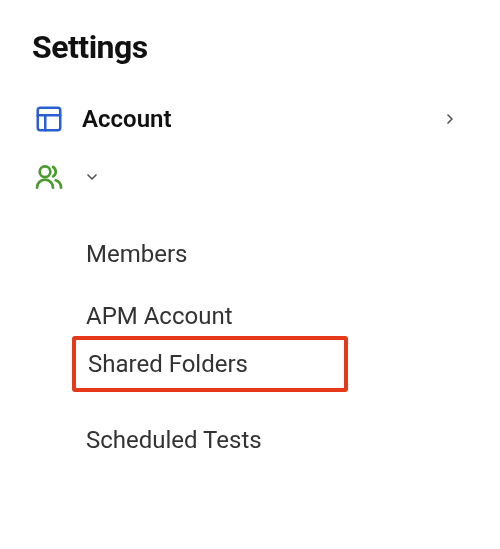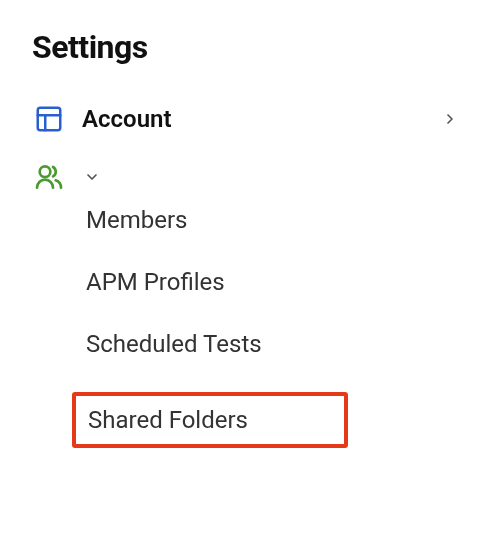--- a/index.html
+++ b/index.html
@@ -45,21 +45,21 @@
     display: flex;
     align-items: center;
     justify-content: center;
     color: #555;
   }
   .sub-list {
     padding-left: 54px;
   }
   .sub-item {
     display: flex;
-    align-items: flex-start;
+    align-items: flex-end;
     height: 62px;
     cursor: pointer;
   }
   .sub-item .sub-label {
     font-size: 24px;
     font-weight: 400;
     color: #333;
   }
   .highlight-box {
     border: 4px solid #e43a1a;
@@ -105,23 +105,23 @@
       <polyline points="6 9 12 15 18 9"></polyline>
     </svg>
   </span>
 </div>
 
 <div class="sub-list">
   <div class="sub-item">
     <span class="sub-label">Members</span>
   </div>
   <div class="sub-item">
-    <span class="sub-label">APM Profiles</span>
-  </div>
-  <div class="sub-item">
-    <span class="sub-label">Scheduled Tests</span>
+    <span class="sub-label">APM Account</span>
   </div>
   <div class="sub-item">
     <span class="highlight-box">
       <span class="sub-label">Shared Folders</span>
     </span>
   </div>
+  <div class="sub-item">
+    <span class="sub-label">Scheduled Tests</span>
+  </div>
 </div>
 
 </body></html>

